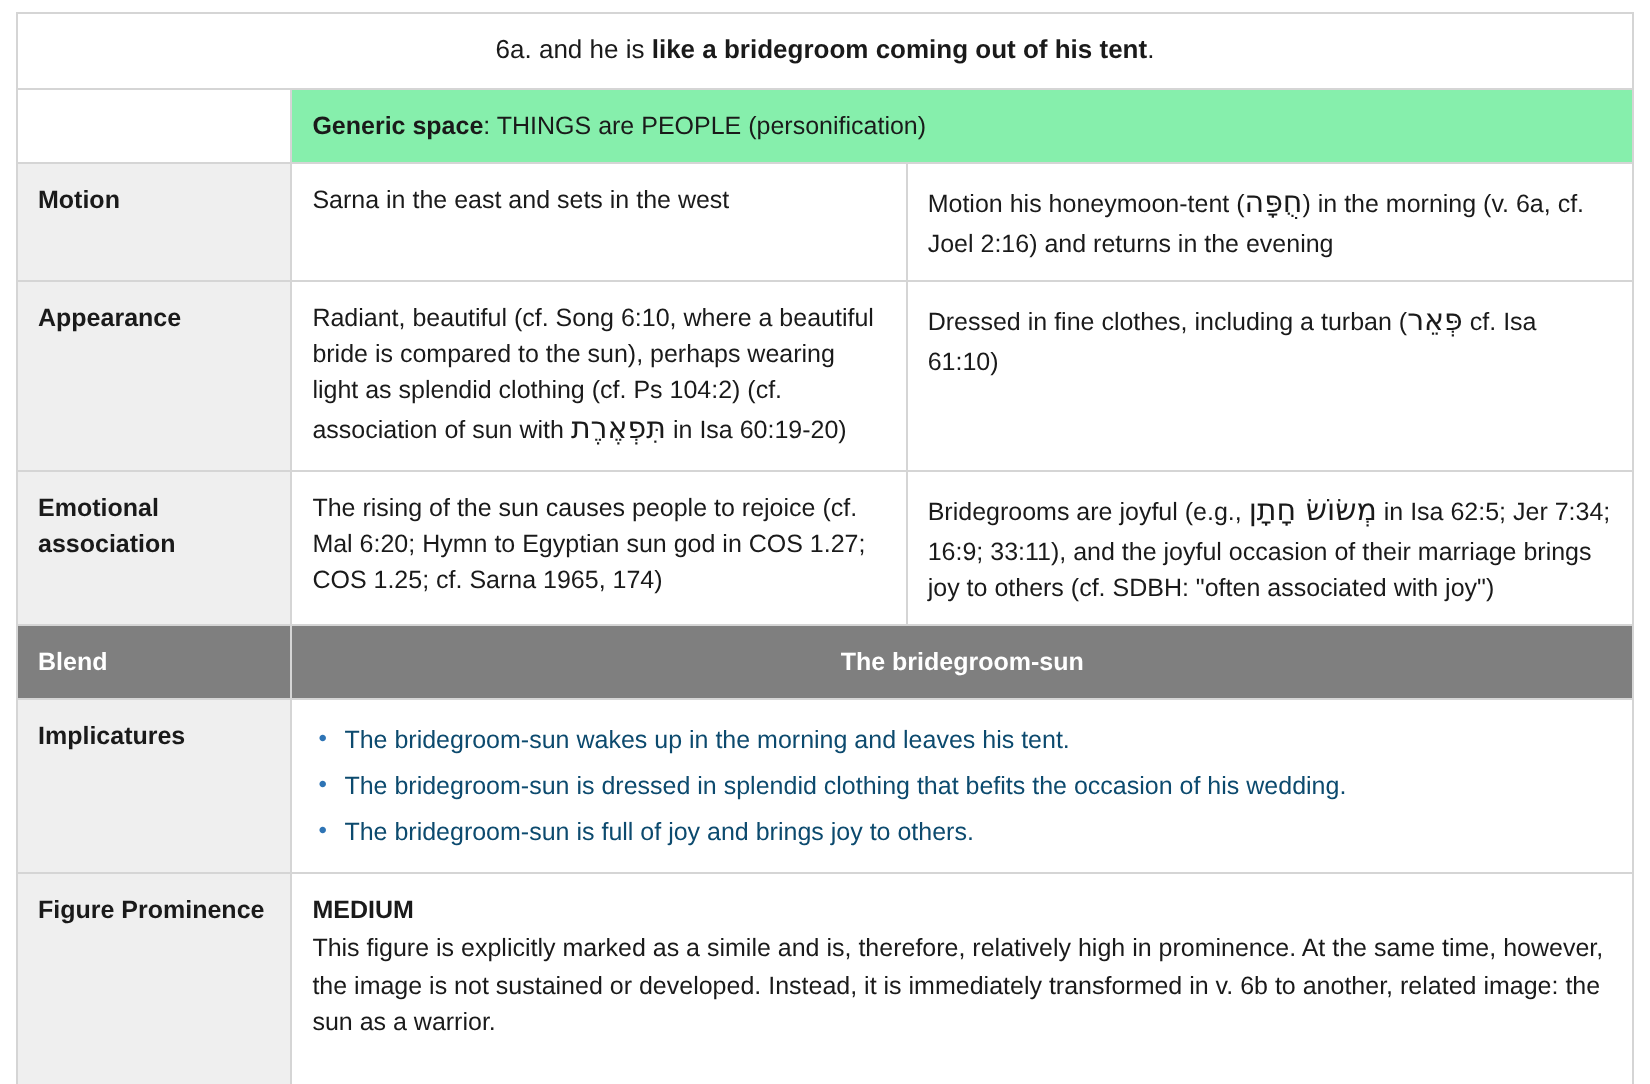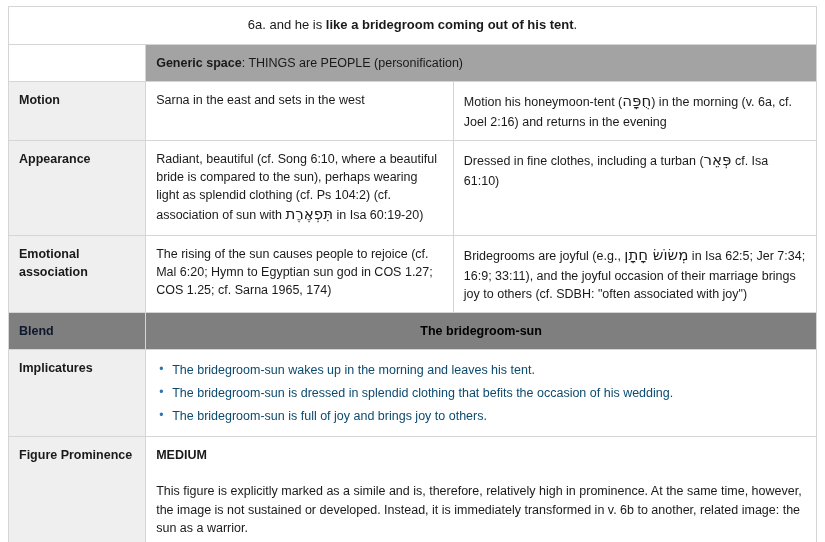--- a/index.html
+++ b/index.html
@@ -42,44 +42,44 @@
     font-size: 13px;
     vertical-align: middle;
   }
   .title-row .bold { font-weight: bold; }
   .label-cell {
     background: #efefef;
     font-weight: bold;
     vertical-align: middle;
   }
   .generic-cell {
-    background: #a3a3a3;
+    background: #86efac;
     margin-top: 20px;
   }
   .generic-cell .bold,
   .input-head .bold {
     font-weight: bold;
   }
   .input-head {
     background: #efefef;
     font-weight: bold;
   }
   .blank-cell {
     background: #ffffff;
     border-left: 1px solid #d5d5d5;
   }
   .blend-label {
     background: #7f7f7f;
-    color: #0f172a;
+    color: #ffffff;
     font-weight: bold;
     vertical-align: middle;
   }
   .blend-value {
     background: #7f7f7f;
-    color: #000000;
+    color: #ffffff;
     font-weight: bold;
     text-align: center;
     vertical-align: middle;
   }
   ul.implicatures {
     margin: 0;
     padding: 0;
     list-style: none;
   }
   ul.implicatures li {
@@ -91,21 +91,21 @@
   ul.implicatures li::before {
     content: "\2022";
     position: absolute;
     left: 3px;
     top: 1px;
     color: #2e74b5;
     font-size: 12px;
   }
   .prom-head {
     font-weight: bold;
-    margin-bottom: 18px;
+    margin-bottom: 1px;
   }
   .hebrew {
     font-family: "DejaVu Sans", sans-serif;
     direction: rtl;
     unicode-bidi: embed;
     font-size: 15px;
   }
   .tall-cell { height: 96px; }
 </style>
 </head>

